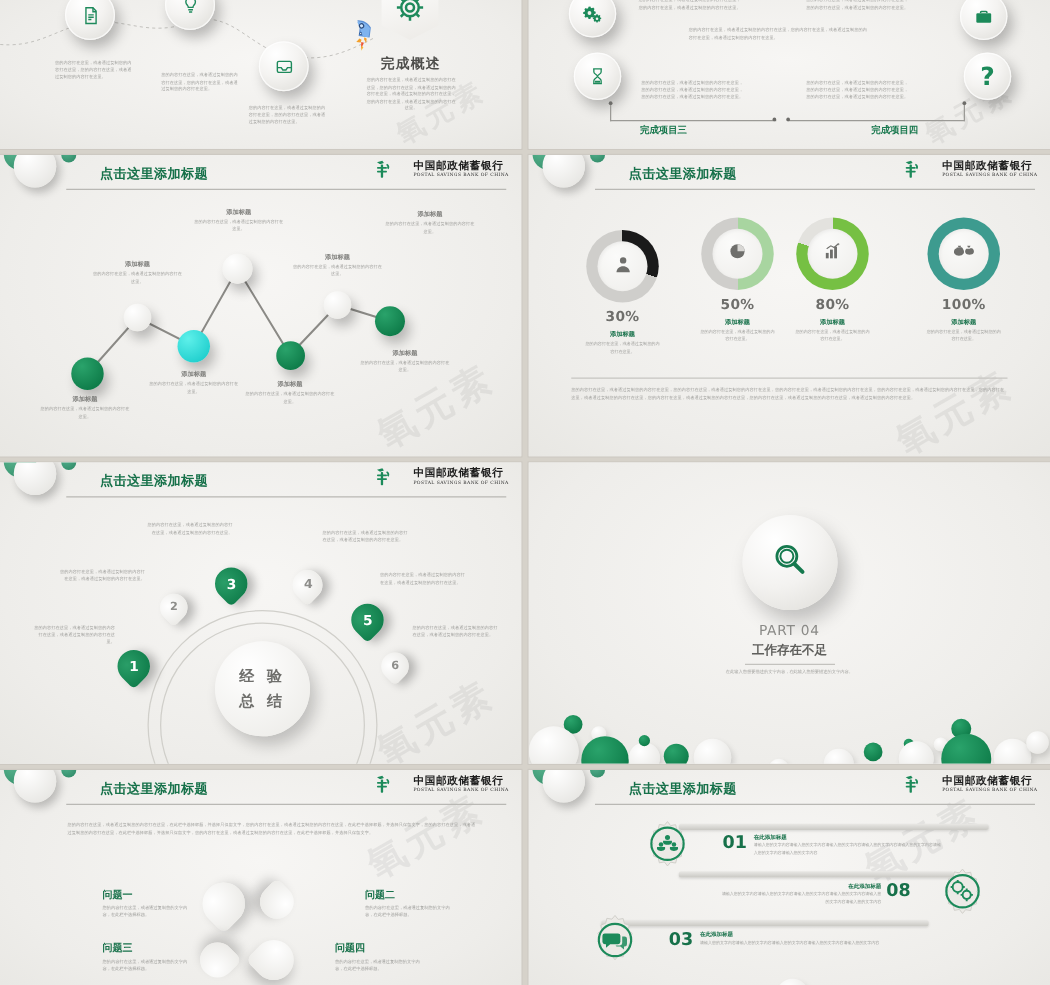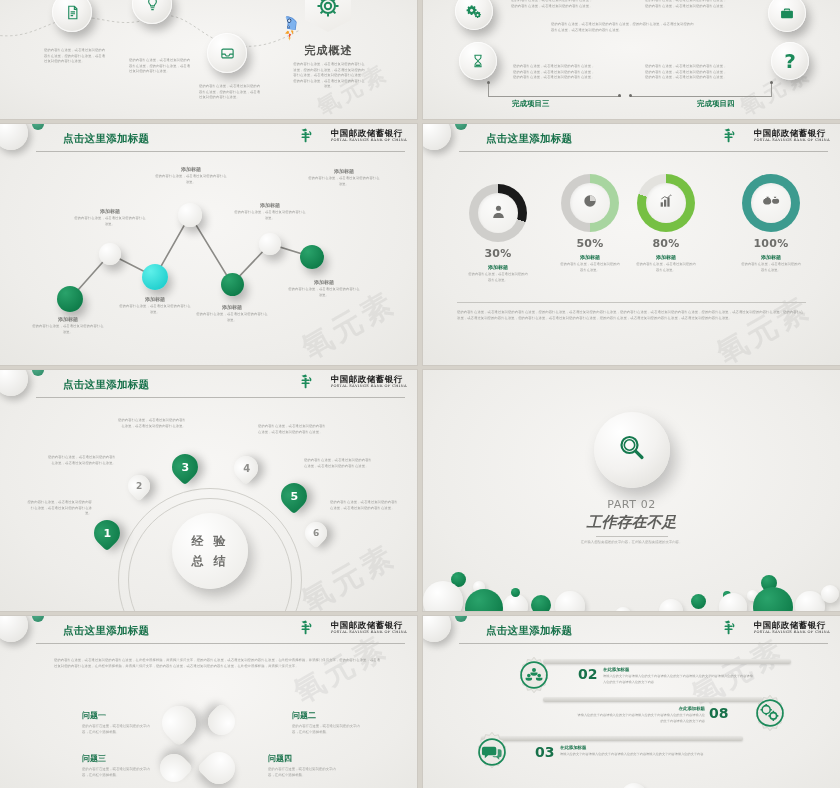--- a/index.html
+++ b/index.html
@@ -32,21 +32,21 @@
     position:absolute;right:6%;bottom:12%;
     font-size:30px;color:rgba(130,130,130,0.13);
     font-weight:bold;letter-spacing:4px;
     transform:rotate(-30deg);
     pointer-events:none;white-space:nowrap;
     font-family:"DejaVu Sans","Liberation Sans",sans-serif;
   }
   .wm.sm{font-size:22px;}
 
   
-  .shead{position:absolute;top:0;left:0;right:0;height:30px;}
+  .shead{position:absolute;top:0;left:17px;right:0;height:30px;}
   .deco{position:absolute;left:-14px;top:-16px;width:54px;height:54px;}
   .deco .c1{position:absolute;left:0;top:2px;width:26px;height:26px;border-radius:50%;
     background:radial-gradient(circle at 35% 30%,#5fb894,#2e8c66);}
   .deco .c2{position:absolute;left:8px;top:8px;width:34px;height:34px;border-radius:50%;
     background:radial-gradient(circle at 32% 28%,#ffffff,#e2e1dd);
     box-shadow:3px 4px 7px rgba(0,0,0,0.22);}
   .deco .c3{position:absolute;left:46px;top:10px;width:12px;height:12px;border-radius:50%;
     background:radial-gradient(circle at 35% 30%,#53b08d,#2b8562);}
   .stitle{
     position:absolute;left:63px;top:8px;
@@ -125,21 +125,21 @@
     display:flex;flex-direction:column;align-items:center;justify-content:center;
     color:#6f6f6c;font-weight:bold;}
 
   
   .bigcircle{position:absolute;border-radius:50%;
     background:radial-gradient(circle at 34% 26%,#ffffff 0%,#f3f2f0 50%,#dddcd7 100%);
     box-shadow:6px 9px 16px rgba(0,0,0,0.22);
     display:flex;align-items:center;justify-content:center;}
   .part{position:absolute;width:100%;text-align:center;color:#8a8a87;}
   .part .p1{font-size:11px;letter-spacing:0.6px;}
-  .part .p2{font-size:15px;font-weight:bold;color:#5f5f5c;margin-top:2px;font-style:italic;}
+  .part .p2{font-size:10px;font-weight:bold;color:#5f5f5c;margin-top:2px;}
   .part .rule{width:72px;height:1px;background:#c3c2be;margin:4px auto 3px;}
   .part .p3{font-size:3.4px;color:#a2a29f;line-height:1.7;}
   .bubbles{position:absolute;left:0;right:0;bottom:0;height:46px;overflow:hidden;}
   .bub{position:absolute;border-radius:50%;}
   .bub.g{background:radial-gradient(circle at 36% 28%,#2aa36b,#06703f);}
   .bub.w{background:radial-gradient(circle at 36% 28%,#ffffff,#e3e2de);
     box-shadow:2px 3px 5px rgba(0,0,0,0.14);}
 
   
   .qtitle{font-size:8px;font-weight:bold;color:#17714a;}
@@ -527,21 +527,21 @@
       <span>
         <svg width="32" height="32" viewBox="0 0 32 32" fill="none" stroke="#15794e" stroke-width="2.2">
           <circle cx="13.5" cy="13" r="8"></circle>
           <circle cx="13.5" cy="13" r="5.2" stroke-width="1.6"></circle>
           <path d="M19.6 19.2L26 25.5" stroke-width="3.2" stroke-linecap="round"></path>
         </svg>
       </span>
     </div>
 
     <div class="part" style="top:128px;">
-      <div class="p1">PART 02</div>
+      <div class="p1">PART 04</div>
       <div class="p2">工作存在不足</div>
       <div class="rule"></div>
       <div class="p3" style="width:110px;margin:0 auto;">在此输入您想要描述的文字内容，在此输入您想要描述的文字内容。</div>
     </div>
 
     <div class="bubbles">
       <div class="bub g" style="left:28px;bottom:24px;width:15px;height:15px;"></div>
       <div class="bub w" style="left:0px;bottom:-10px;width:40px;height:40px;"></div>
       <div class="bub w" style="left:50px;bottom:18px;width:12px;height:12px;"></div>
       <div class="bub g" style="left:42px;bottom:-16px;width:38px;height:38px;"></div>
@@ -689,21 +689,21 @@
           <path d="M24 3.5l2.6 3.3 4.2-.7 1 4.1 4 1.6-.7 4.2 3.3 2.6-2.4 3.5 2.4 3.5-3.3 2.6.7 4.2-4 1.6-1 4.1-4.2-.7L24 40.5l-2.6-3.3-4.2.7-1-4.1-4-1.6.7-4.2-3.3-2.6 2.4-3.5-2.4-3.5 3.3-2.6-.7-4.2 4-1.6 1-4.1 4.2.7z"></path>
         </g>
         <circle cx="24" cy="24" r="13.5" fill="none" stroke="#1c8a5a" stroke-width="1.8"></circle>
         <g fill="#1c8a5a">
           <path d="M15.5 18.5h11a2 2 0 0 1 2 2v5a2 2 0 0 1-2 2h-6.5l-3.5 3v-3h-1a2 2 0 0 1-2-2v-5a2 2 0 0 1 2-2z"></path>
           <path d="M30 21h2a2 2 0 0 1 2 2v4.5a2 2 0 0 1-2 2h-.5v2.5l-3-2.5h-2.3a2 2 0 0 1-1.7-1h3.5a2 2 0 0 0 2-2z" opacity="0.85"></path>
         </g>
       </svg>
     </div>
 
-    <div class="num" style="left:155px;top:50px;">02</div>
+    <div class="num" style="left:155px;top:50px;">01</div>
     <div class="rowttl" style="left:180px;top:51px;">在此添加标题</div>
     <div class="rowtxt" style="left:180px;top:58px;width:150px;">请输入您的文字内容请输入您的文字内容请输入您的文字内容请输入您的文字内容请输入您的文字内容请输入您的文字内容请输入您的文字内容</div>
 
     <div class="num" style="left:286px;top:89px;">08</div>
     <div class="rowttl" style="left:240px;top:90px;text-align:right;width:42px;">在此添加标题</div>
     <div class="rowtxt" style="left:152px;top:97px;width:130px;text-align:right;">请输入您的文字内容请输入您的文字内容请输入您的文字内容请输入您的文字内容请输入您的文字内容请输入您的文字内容</div>
 
     <div class="num" style="left:112px;top:128px;">03</div>
     <div class="rowttl" style="left:137px;top:129px;">在此添加标题</div>
     <div class="rowtxt" style="left:137px;top:136px;width:150px;">请输入您的文字内容请输入您的文字内容请输入您的文字内容请输入您的文字内容请输入您的文字内容</div>

